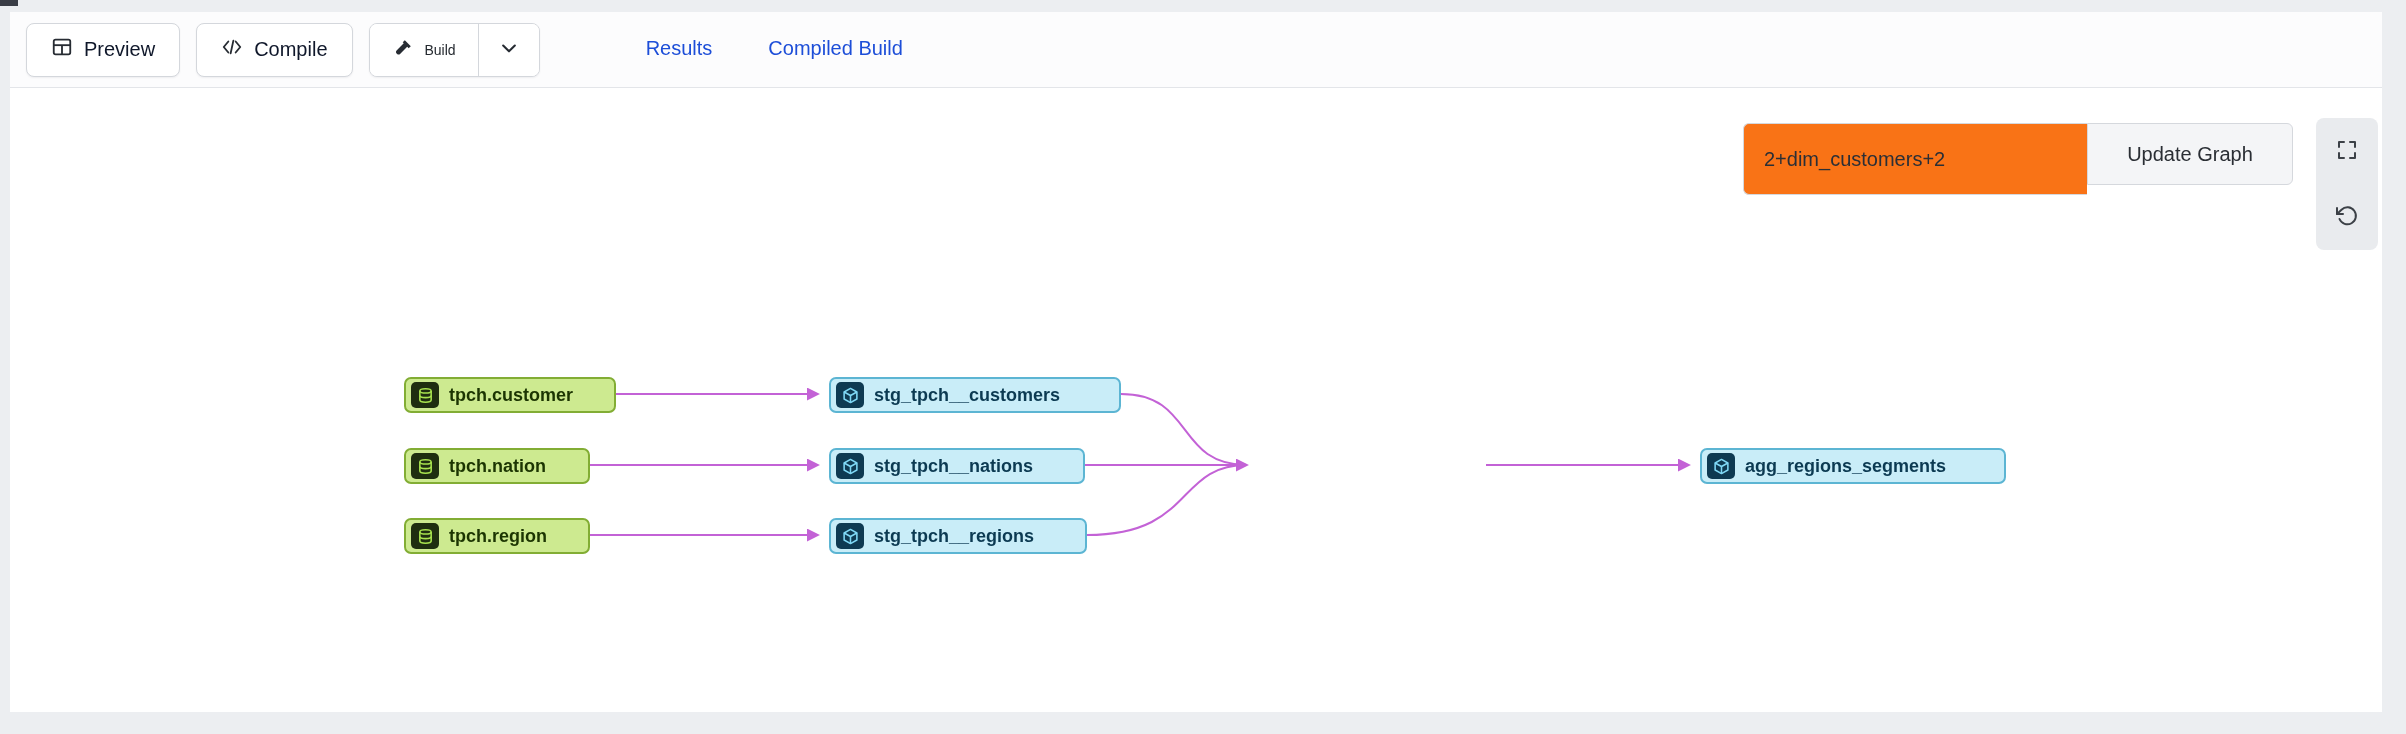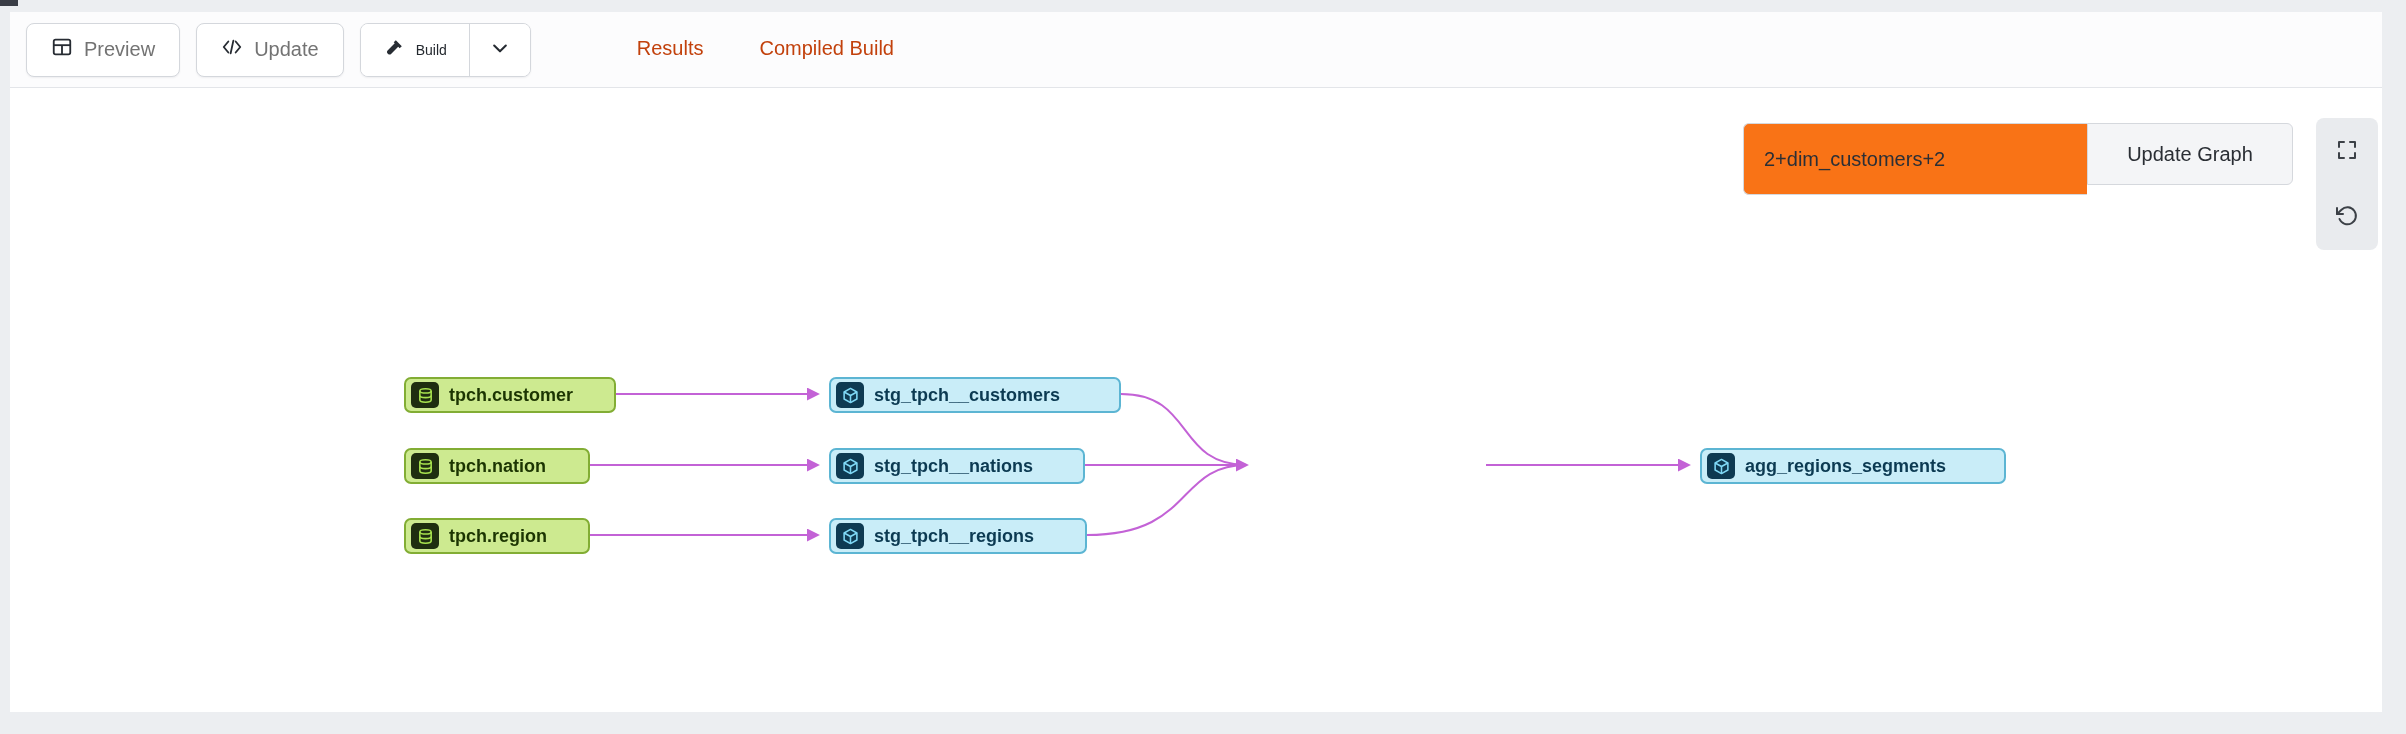--- a/index.html
+++ b/index.html
@@ -13,36 +13,36 @@
   .corner-mark { position:absolute; left:0; top:0; width:18px; height:6px;
     background:#3a3d46; }
 
   
   .toolbar { position:absolute; left:10px; top:12px; right:24px; height:76px;
     background:#fcfcfd; border-bottom:1px solid #e3e5e9;
     display:flex; align-items:center; z-index:3; }
 
   .tbtn { display:inline-flex; align-items:center; gap:11px; height:54px;
     padding:0 24px; background:#ffffff; border:1px solid #d4d7dc;
-    border-radius:8px; font-size:20px; color:#737373; cursor:pointer;
+    border-radius:8px; font-size:20px; color:#0f172a; cursor:pointer;
     box-shadow:0 1px 2px rgba(20,24,30,.06); }
   .tbtn + .tbtn, .btn-group { margin-left:16px; }
   .tbtn:first-child { margin-left:16px; }
 
   .btn-group { display:inline-flex; align-items:stretch; height:54px;
     border:1px solid #d4d7dc; border-radius:8px; background:#fff;
     box-shadow:0 1px 2px rgba(20,24,30,.06); overflow:hidden; }
   .btn-group .seg { display:inline-flex; align-items:center; gap:11px;
     padding:0 22px; font-size:14px; color:#24292f; cursor:pointer; background:#fff; }
   .btn-group .divider { width:1px; background:#d4d7dc; }
   .btn-group .caret { padding:0 20px; }
 
   .tabs { display:flex; height:76px; margin-left:78px; }
   .tab { display:flex; align-items:center; padding:0 28px; font-size:20px;
-    color:#c2410c; cursor:pointer; border-bottom:3px solid transparent; }
+    color:#1d4ed8; cursor:pointer; border-bottom:3px solid transparent; }
   .tab.active { color:#1c2025; border-bottom-color:#565b63; }
 
   
   .graph-controls { position:absolute; left:1743px; top:123px; display:flex;
     z-index:4; }
   .selector-input { width:344px; height:72px; border:1px solid #d5d8dd;
     border-right:none; border-radius:6px 0 0 6px; padding:0 20px;
     font-size:20px; color:#2b2f36; background:#f97316; outline:none;
     font-family:"Liberation Sans", sans-serif; }
   .update-btn { width:206px; height:62px; border:1px solid #d5d8dd;
@@ -93,21 +93,21 @@
   </button>
 
   <button class="tbtn">
     <span>
       <svg viewBox="0 0 24 24" width="22" height="22" fill="none" stroke="#272c33" stroke-width="2" stroke-linecap="round" stroke-linejoin="round">
           <polyline points="8 6 3 12 8 18"></polyline>
           <polyline points="16 6 21 12 16 18"></polyline>
           <line x1="13.5" y1="5" x2="10.5" y2="19"></line>
         </svg>
     </span>
-    <span>Update</span>
+    <span>Compile</span>
   </button>
 
   <div class="btn-group">
     <div class="seg">
       <span>
         <svg viewBox="0 0 24 24" width="22" height="22" fill="#272c33">
             <path d="M14 3.5l6.5 6.5-2.3 2.3-1.6-1.6-7.8 7.8c-.9.9-2.3.9-3.2 0l-.6-.6c-.9-.9-.9-2.3 0-3.2l7.8-7.8-1.1-1.1z"></path>
           </svg>
       </span>
       <span>Build</span>

